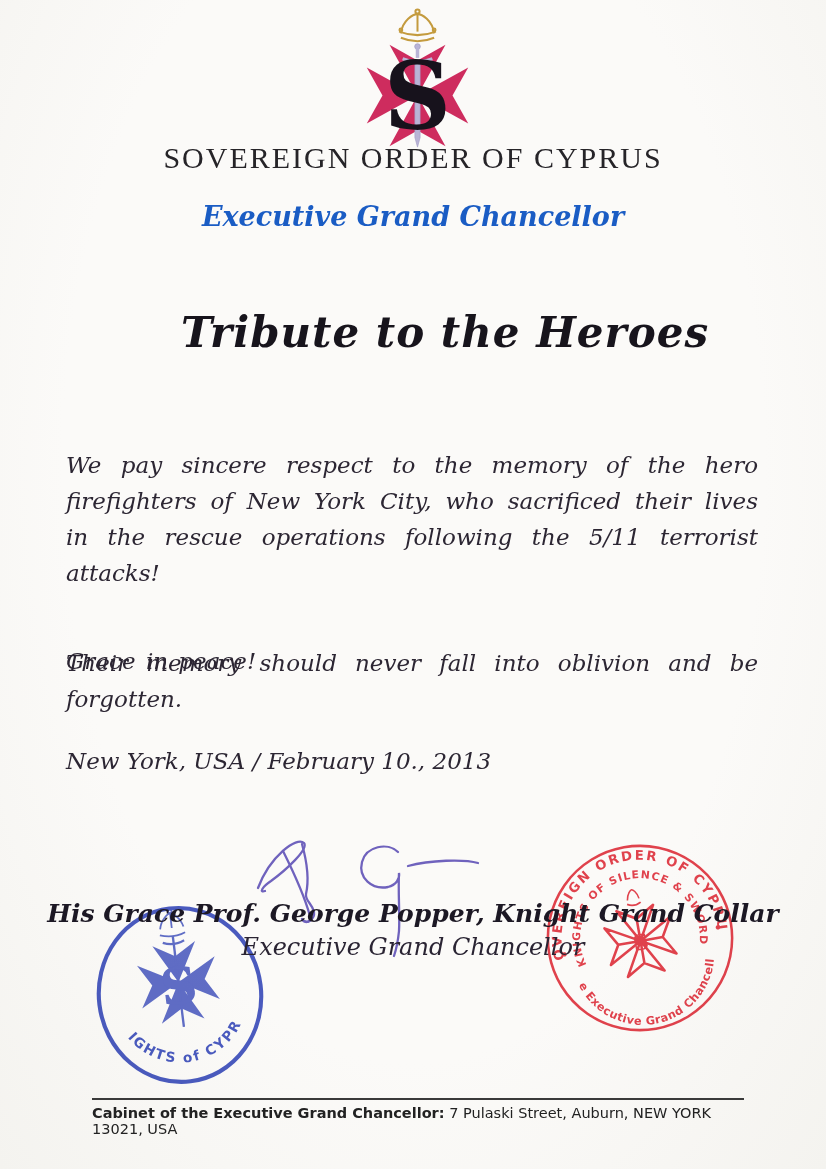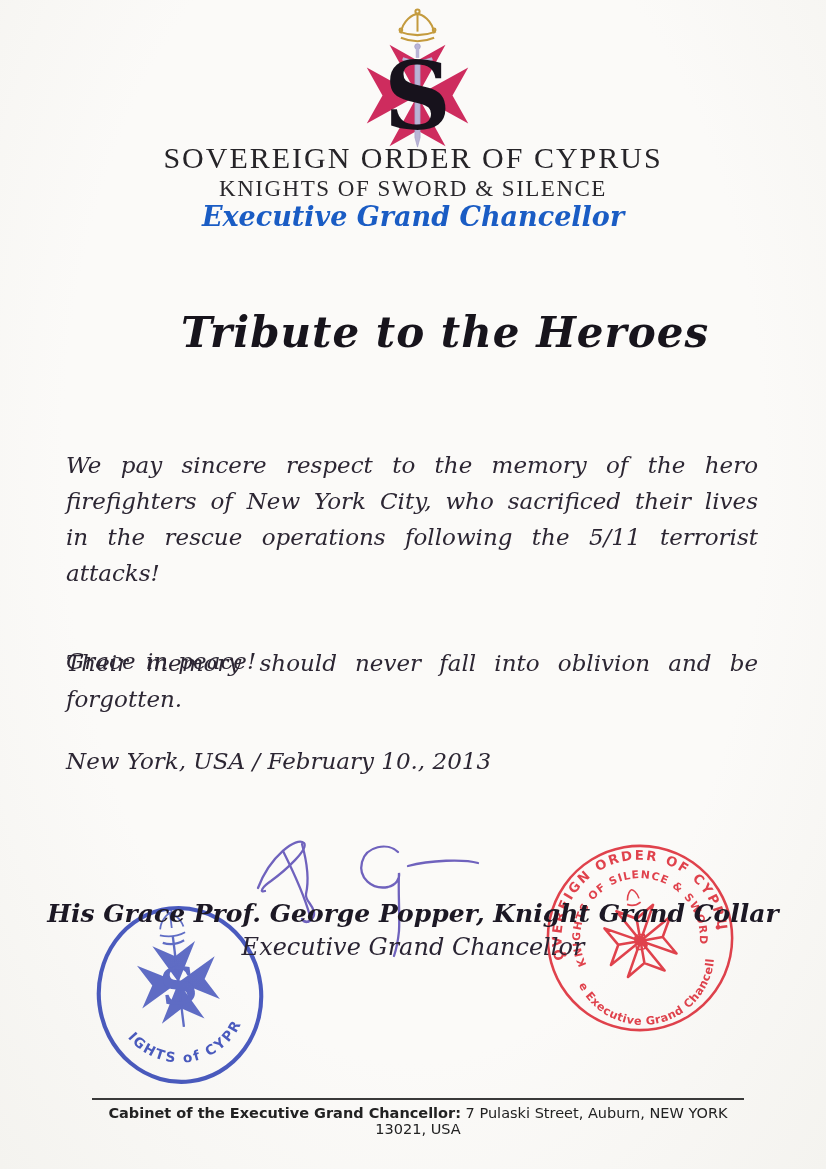--- a/index.html
+++ b/index.html
@@ -26,21 +26,21 @@
   
   .sig-svg{left:250px;top:826px;mix-blend-mode:multiply;}
   .sig-name{top:899px;font-size:25px;font-style:italic;font-weight:bold;color:#1c1824;z-index:3;}
   .sig-title{top:933px;font-size:24px;font-style:italic;color:#2a2433;z-index:3;}
   
   .stamp{mix-blend-mode:multiply;opacity:.93;}
   .stamp-blue{left:92px;top:900px;}
   .stamp-red{left:542px;top:840px;}
   
   .footer{left:92px;top:1098px;width:652px;border-top:2px solid #3a3a3a;padding-top:5px;
-          text-align:center;font-family:"DejaVu Sans", sans-serif;font-size:14.5px;color:#222;}
+          text-align:left;font-family:"DejaVu Sans", sans-serif;font-size:14.5px;color:#222;}
   .footer b{font-weight:bold;}
   svg text{font-family:"DejaVu Sans", sans-serif;}
   svg .serifS{font-family:"DejaVu Serif", serif;}
 </style>
 </head>
 <body>
 
 <div class="page">
 
   <svg class="abs" style="left:330px;top:6px;" width="175" height="151" viewBox="0 0 200 172">
@@ -65,21 +65,20 @@
       <path d="M81,31 C83,16 95,9 100,9"></path>
       <path d="M119,31 C117,16 105,9 100,9"></path>
       <path d="M100,29 L100,9"></path>
       <circle cx="100" cy="6" r="2.4"></circle>
       <circle cx="81" cy="27" r="1.6"></circle>
       <circle cx="119" cy="27" r="1.6"></circle>
     </g>
   </svg>
 
   <div class="abs centered org-line1">SOVEREIGN ORDER OF CYPRUS</div>
-  <div class="abs centered org-line2">KNIGHTS OF SWORD &amp; SILENCE</div>
   <div class="abs centered org-line3">Executive Grand Chancellor</div>
 
   <div class="abs centered doc-title">Tribute to the Heroes</div>
 
   <div class="abs para p1">We pay sincere respect to the memory of the hero firefighters of New York City, who sacrificed their lives in the rescue operations following the 5/11 terrorist attacks!</div>
   <div class="abs para p2">Their memory should never fall into oblivion and be forgotten.</div>
   <div class="abs para p3">Grace in peace!</div>
 
   <div class="abs dateline">New York, USA / February 10., 2013</div>
 

